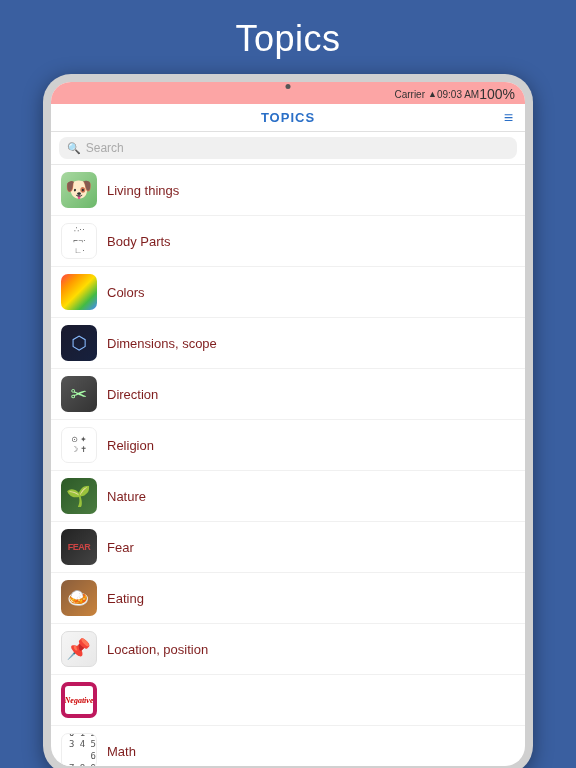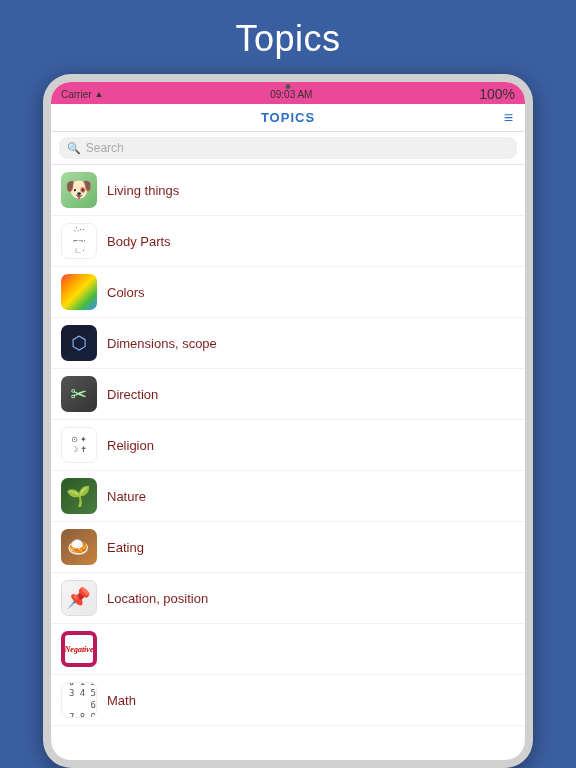--- a/index.html
+++ b/index.html
@@ -39,26 +39,26 @@
       background: white;
       border-radius: 20px;
       overflow: hidden;
       display: flex;
       flex-direction: column;
     }
 
     
     .status-bar {
       display: flex;
-      justify-content: space-between;
+      justify-content: flex-end;
       align-items: center;
       padding: 4px 10px 2px 10px;
       font-size: 10px;
       color: #333;
-      background: #ec4899;
+      background: #fca5a5;
       flex-shrink: 0;
     }
     .status-left { display: flex; align-items: center; gap: 3px; }
     .status-center { font-size: 10px; font-weight: 500; }
     .status-right { font-size: 14px; }
     .camera-dot {
       width: 5px; height: 5px;
       background: #555;
       border-radius: 50%;
       position: absolute;
@@ -236,20 +236,26 @@
         <span class="topic-label">Religion</span>
       </div>
 
       <div class="topic-item">
         <div class="topic-icon icon-nature">
           <span style="font-size:20px;">🌱</span>
         </div>
         <span class="topic-label">Nature</span>
       </div>
 
+      <div class="topic-item">
+        <div class="topic-icon icon-fear">
+          <span style="font-size:9px; color:#cc4444; font-weight:900; letter-spacing:-0.5px;">FEAR</span>
+        </div>
+        <span class="topic-label">Fear</span>
+      </div>
 
       <div class="topic-item">
         <div class="topic-icon icon-eating">
           <span style="font-size:18px;">🍛</span>
         </div>
         <span class="topic-label">Eating</span>
       </div>
 
       <div class="topic-item">
         <div class="topic-icon icon-location">

